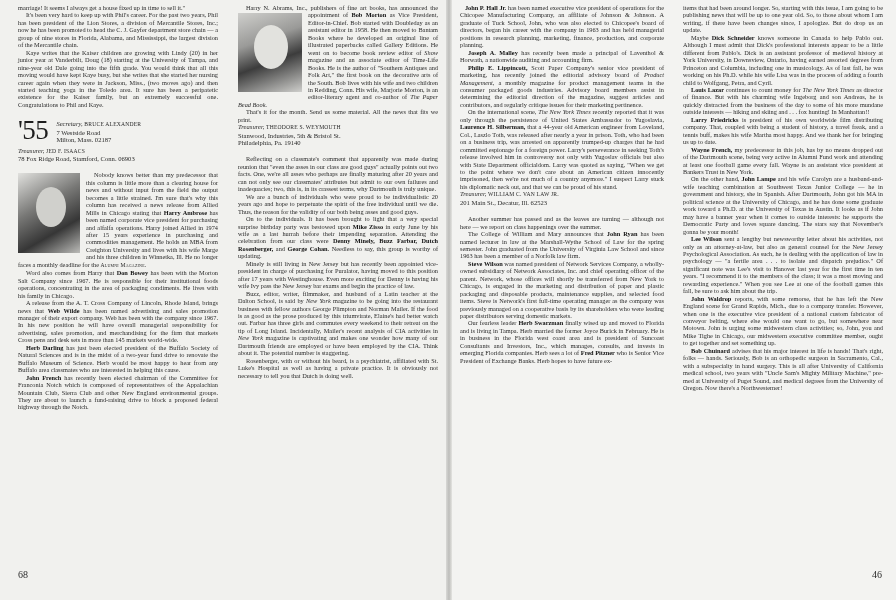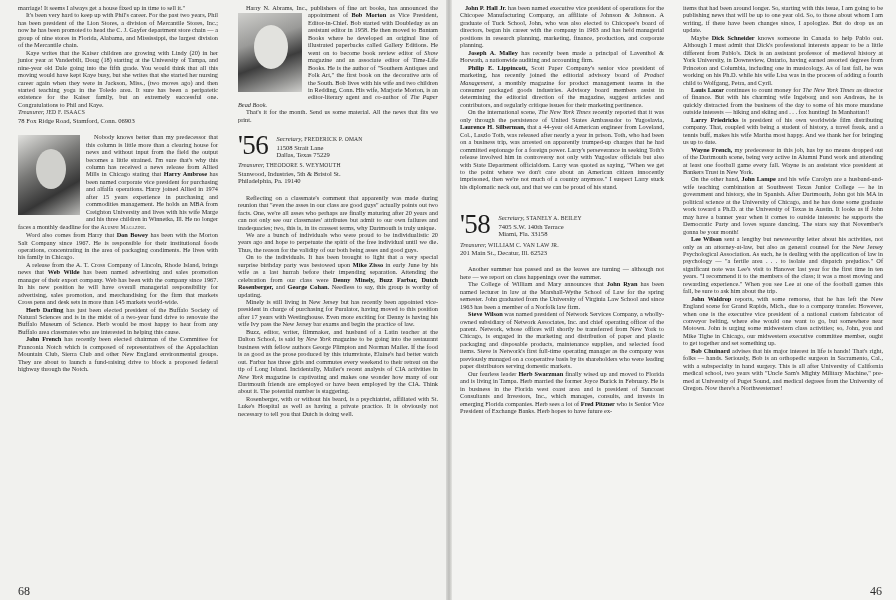--- a/index.html
+++ b/index.html
@@ -19,36 +19,45 @@
   .classhead{display:flex;align-items:flex-start;margin:10px 0 3px 0;}
   .year{font-size:27px;line-height:24px;font-family:"Liberation Serif",serif;color:#1d1d1d;margin-right:8px;letter-spacing:-0.5px;}
   .addr{font-size:6.6px;line-height:7.4px;padding-top:2px;}
   .addr i{font-style:italic;}
   .sc{font-variant:small-caps;font-size:5.6px;letter-spacing:0.2px;}
   .treas{font-size:6.6px;line-height:7.4px;margin-bottom:9px;}
   .photo{float:left;background:#5a5a5a;margin:2px 6px 2px 0;position:relative;overflow:hidden;}
   .ph-abrams{width:64px;height:79px;background:linear-gradient(160deg,#cfcfcc 0%,#9a9a98 35%,#3c3c3c 60%,#cfcfcc 100%);}
   .ph-ambrose{width:62px;height:80px;background:linear-gradient(150deg,#e1e1de 0%,#787876 40%,#363636 70%,#bcbcb9 100%);}
   .face{position:absolute;border-radius:50%;background:#dededb;}
-  .pagenum{position:absolute;bottom:1px;font-size:12px;}
+  .pagenum{position:absolute;bottom:20px;font-size:10px;}
   .pn-left{left:18px;}
   .pn-right{right:14px;}
 </style>
 </head>
 <body>
 
 <div class="page page-left"></div>
 <div class="page page-right"></div>
 <div class="gutter"></div>
 
 <div class="col c1">
   <p class="noi">marriage! It seems I always get a house fixed up in time to sell it."</p>
   <p>It's been very hard to keep up with Phil's career. For the past two years, Phil has been president of the Lion Stores, a division of Mercantile Stores, Inc.; now he has been promoted to head the C. J. Gayfer department store chain — a group of nine stores in Florida, Alabama, and Mississippi, the largest division of the Mercantile chain.</p>
   <p>Kaye writes that the Kaiser children are growing with Lindy (20) in her junior year at Vanderbilt, Doug (18) starting at the University of Tampa, and nine-year old Dale going into the fifth grade. You would think that all this moving would have kept Kaye busy, but she writes that she started her nursing career again when they were in Jackson, Miss., (two moves ago) and then started teaching yoga in the Toledo area. It sure has been a peripatetic existence for the Kaiser family, but an extremely successful one. Congratulations to Phil and Kaye.</p>
 
+  <div class="classhead">
+    <span class="year">'55</span>
+    <div class="addr">
+      <i>Secretary,</i>
+      <span class="sc">BRUCE ALEXANDER</span><br>
+      <span>7 Westside Road</span><br>
+      <span>Milton, Mass. 02187</span>
+    </div>
+  </div>
   <div class="treas">
     <i>Treasurer,</i>
     <span class="sc">JED F. ISAACS</span><br>
     <span>78 Fox Ridge Road, Stamford, Conn. 06903</span>
   </div>
 
   <p>
     <span class="photo ph-ambrose">
         <span class="face" style="left:18px;top:14px;width:30px;height:40px;background:#d0d0cc;"></span>
       </span>
@@ -85,29 +94,20 @@
         <span class="face" style="left:16px;top:12px;width:34px;height:44px;background:#e2e2de;"></span>
       </span>
     <b>Bob Morton</b>
     <span>as Vice President, Editor-in-Chief. Bob started with Doubleday as an assistant editor in 1958. He then moved to Bantam Books where he developed an original line of illustrated paperbacks called Gallery Editions. He went on to become book review editor of</span>
     <i>Show</i>
     <span>magazine and an associate editor of Time-Life Books. He is the author of "Southern Antiques and Folk Art," the first book on the decorative arts of the South. Bob lives with his wife and two children in Redding, Conn. His wife, Marjorie Morton, is an editor-literary agent and co-author of</span>
     <i>The Paper Bead Book.</i>
   </p>
   <p>That's it for the month. Send us some material. All the news that fits we print.</p>
 
-  <div class="classhead">
-    <span class="year">'56</span>
-    <div class="addr">
-      <i>Secretary,</i>
-      <span class="sc">FREDERICK P. OMAN</span><br>
-      <span>11508 Strait Lane</span><br>
-      <span>Dallas, Texas 75229</span>
-    </div>
-  </div>
   <div class="treas">
     <i>Treasurer,</i>
     <span class="sc">THEODORE S. WEYMOUTH</span><br>
     <span>Stanwood, Industries, 5th &amp; Bristol St.</span><br>
     <span>Philadelphia, Pa. 19140</span>
   </div>
 
   <p>Reflecting on a classmate's comment that apparently was made during reunion that "even the asses in our class are good guys" actually points out two facts. One, we're all asses who perhaps are finally maturing after 20 years and can not only see our classmates' attributes but admit to our own failures and inadequacies; two, this is, in its crassest terms, why Dartmouth is truly unique.</p>
   <p>We are a bunch of individuals who were proud to be individualistic 20 years ago and hope to perpetuate the spirit of the free individual until we die. Thus, the reason for the validity of our both being asses and good guys.</p>
   <p>
@@ -150,29 +150,20 @@
     <span>a monthly magazine for product management teams in the consumer packaged goods industries. Advisory board members assist in determining the editorial direction of the magazine, suggest articles and contributors, and regularly critique issues for their marketing pertinence.</span>
   </p>
   <p>
     <span>On the international scene,</span>
     <i>The New York Times</i>
     <span>recently reported that it was only through the persistence of United States Ambassador to Yugoslavia,</span>
     <b>Laurence H. Silberman,</b>
     <span>that a 44-year old American engineer from Loveland, Col., Laszlo Toth, was released after nearly a year in prison. Toth, who had been on a business trip, was arrested on apparently trumped-up charges that he had committed espionage for a foreign power. Larry's perseverance in seeking Toth's release involved him in controversy not only with Yugoslav officials but also with State Department officialdom. Larry was quoted as saying, "When we get to the point where we don't care about an American citizen innocently imprisoned, then we're not much of a country anymore." I suspect Larry stuck his diplomatic neck out, and that we can be proud of his stand.</span>
   </p>
 
-  <div class="classhead" style="margin-top:22px;">
-    <span class="year">'58</span>
-    <div class="addr">
-      <i>Secretary,</i>
-      <span class="sc">STANELY A. BEILEY</span><br>
-      <span>7405 S.W. 140th Terrace</span><br>
-      <span>Miami, Fla. 33158</span>
-    </div>
-  </div>
   <div class="treas">
     <i>Treasurer,</i>
     <span class="sc">WILLIAM C. VAN LAW JR.</span><br>
     <span>201 Main St., Decatur, Ill. 62523</span>
   </div>
 
   <p>Another summer has passed and as the leaves are turning — although not here — we report on class happenings over the summer.</p>
   <p>
     <span>The College of William and Mary announces that</span>
     <b>John Ryan</b>

